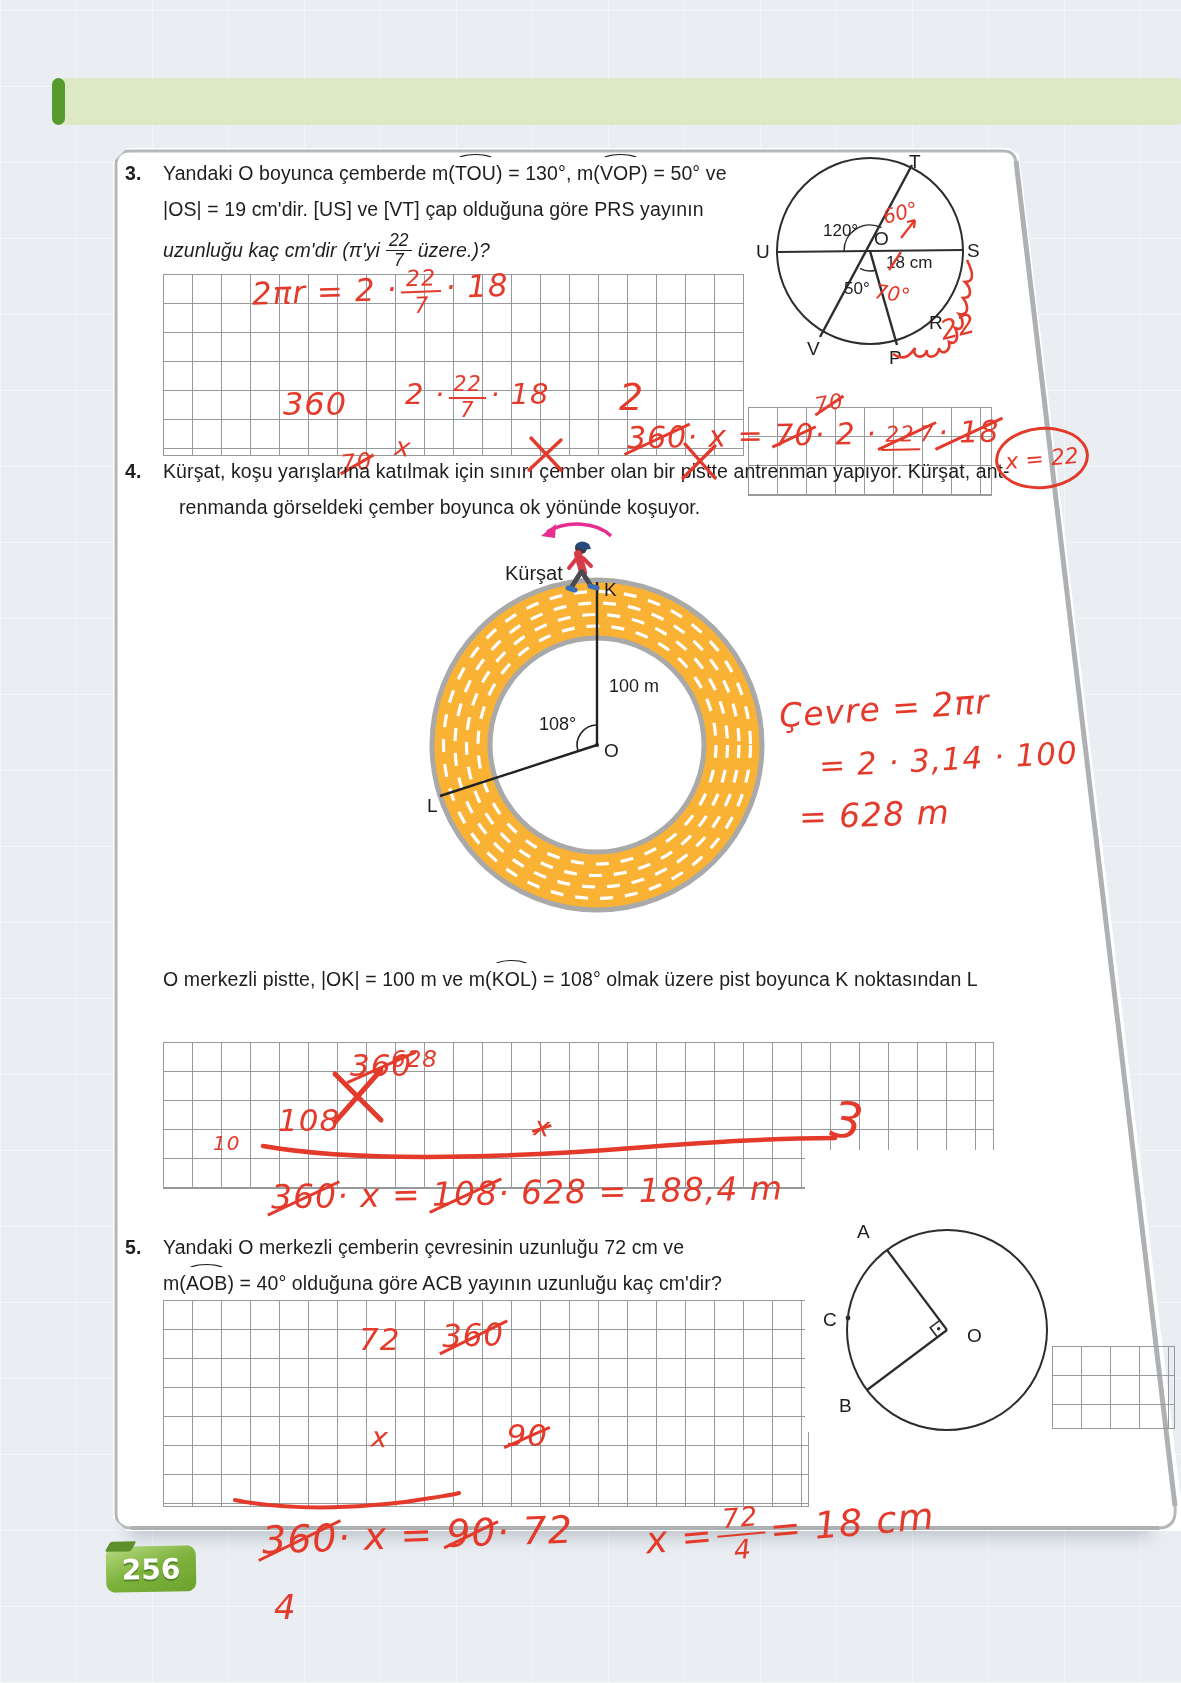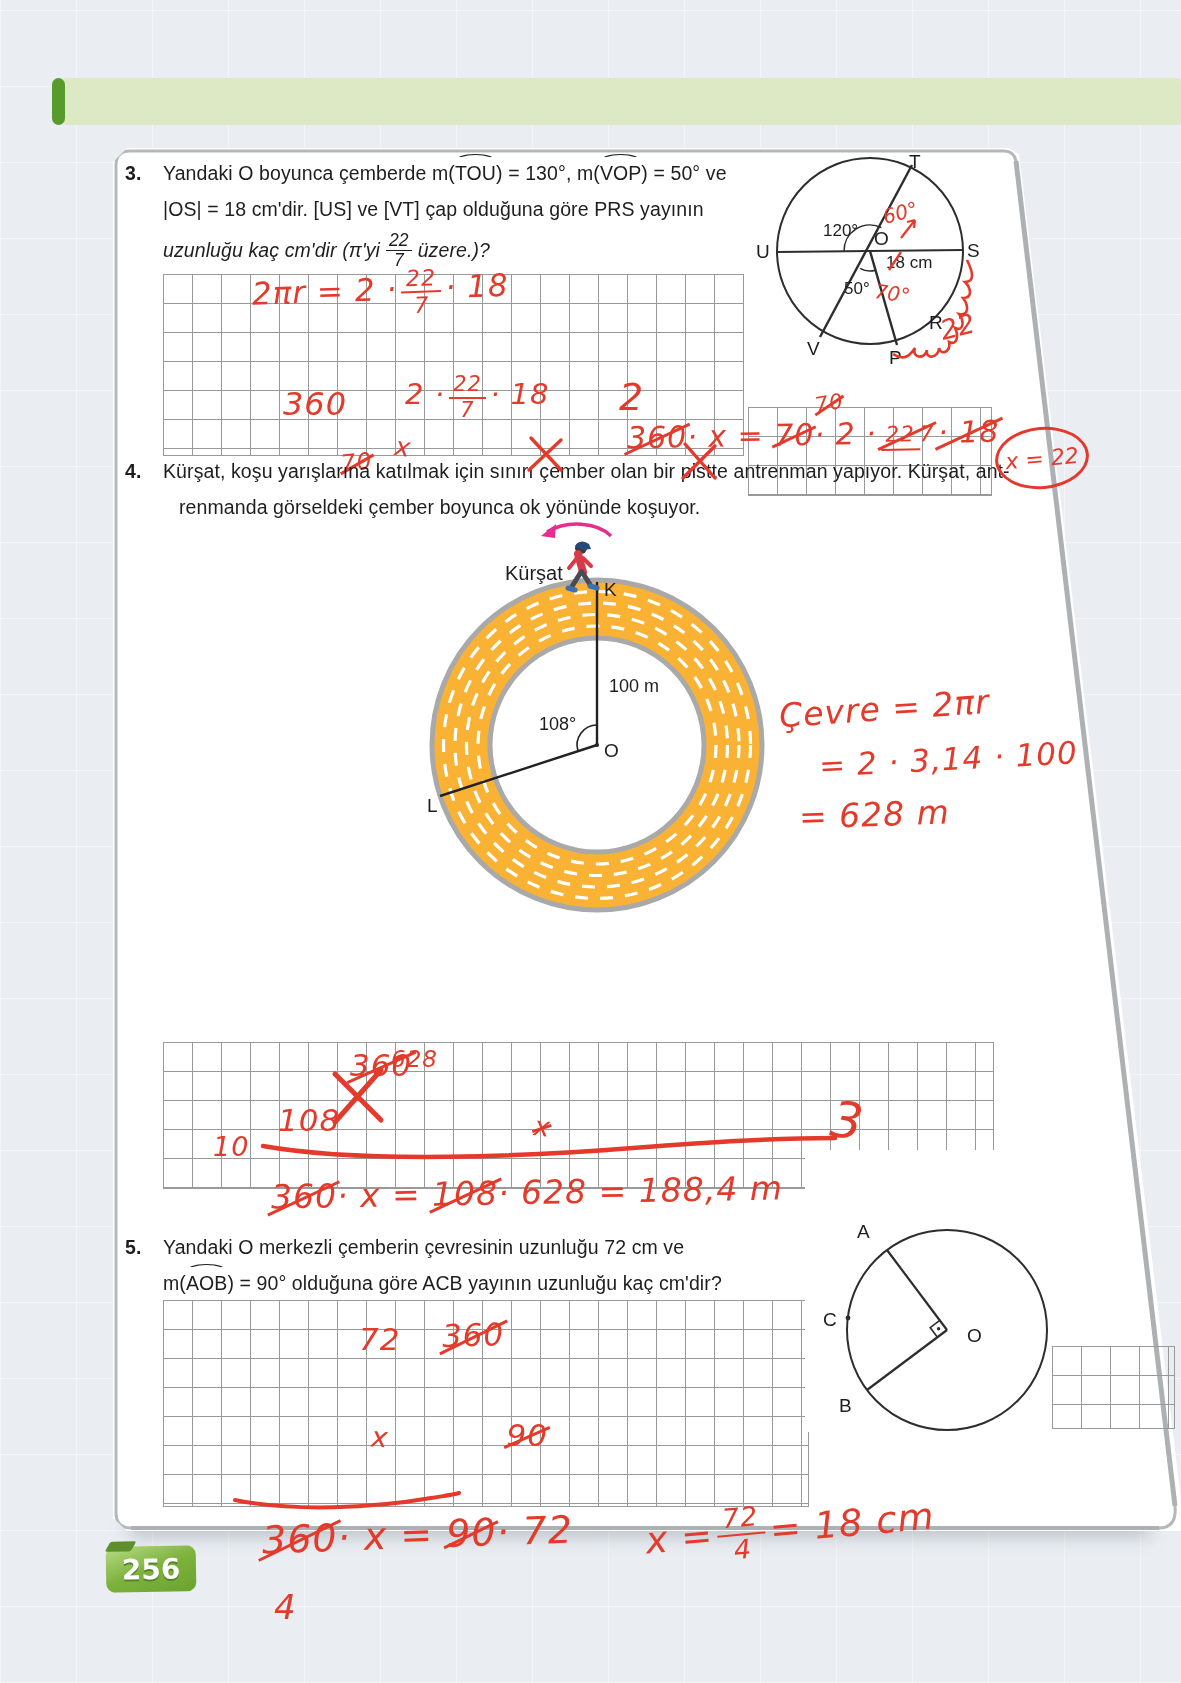--- a/index.html
+++ b/index.html
@@ -61,21 +61,21 @@
 
     
     <div class="grid" style="left:50px;top:126px;width:580px;height:181px;"></div>
     <div class="grid" style="left:635px;top:259px;width:243px;height:88px;"></div>
     <div class="grid" style="left:50px;top:894px;width:830px;height:146px;"></div>
     <div class="grid" style="left:50px;top:1152px;width:645px;height:206px;"></div>
 
     
     <div class="ptext pnumber" style="left:12px;top:12px;">3.</div>
     <div class="ptext" style="left:50px;top:12px;"><span>Yandaki O boyunca çemberde m(</span><span class="archat">TOU</span><span>) = 130°, m(</span><span class="archat">VOP</span><span>) = 50° ve</span></div>
-    <div class="ptext" style="left:50px;top:48px;">|OS| = 18 cm'dir. [US] ve [VT] çap olduğuna göre PRS yayının</div>
+    <div class="ptext" style="left:50px;top:48px;">|OS| = 19 cm'dir. [US] ve [VT] çap olduğuna göre PRS yayının</div>
     <div class="ptext flexline" style="left:50px;top:80px;height:44px;">
       <span>uzunluğu kaç cm'dir (π'yi</span>
       <span class="pfrac">
           <span class="fn">22</span>
           <span>7</span>
         </span>
       <span>üzere.)?</span>
     </div>
 
     
@@ -158,36 +158,37 @@
       </g>
       <path d="M 186 16 C 172 2 142 0 122 12" fill="none" stroke="#e52e8f" stroke-width="3.5"></path>
       <polygon points="116,16 131,4 130,18" fill="#e52e8f"></polygon>
     </svg>
 
     
     <div class="hw" style="left:666px;top:544px;font-size:33px;transform:rotate(-4deg);">Çevre = 2πr</div>
     <div class="hw" style="left:706px;top:596px;font-size:31px;transform:rotate(-3deg);">= 2 · 3,14 · 100</div>
     <div class="hw" style="left:686px;top:650px;font-size:33px;transform:rotate(-2deg);">= 628 m</div>
 
+    <div class="ptext" style="left:50px;top:818px;"><span>O merkezli pistte, |OK| = 100 m ve m(</span><span class="archat">KOL</span><span>) = 108° olmak üzere pist boyunca K noktasından L</span></div>
 
     
     <div class="hw xout" style="left:168px;top:902px;font-size:31px;">360</div>
     <div class="hw" style="left:278px;top:900px;font-size:23px;">628</div>
     <div class="hw" style="left:165px;top:957px;font-size:31px;">108</div>
     <div class="hw xout" style="left:285px;top:962px;font-size:27px;transform:rotate(6deg);">x</div>
-    <div class="hw" style="left:100px;top:985px;font-size:27px;">10</div>
+    <div class="hw" style="left:100px;top:985px;font-size:20px;">10</div>
     <div class="hw" style="left:718px;top:948px;font-size:50px;transform:rotate(8deg);">3</div>
     <div class="hw flexline" style="left:158px;top:1028px;font-size:33px;transform:rotate(-1deg);">
       <span class="xout">360</span><span>· x =</span>&nbsp;<span class="xout">108</span><span>· 628 = 188,4 m</span>
     </div>
 
     
     <div class="ptext pnumber" style="left:12px;top:1086px;">5.</div>
     <div class="ptext" style="left:50px;top:1086px;">Yandaki O merkezli çemberin çevresinin uzunluğu 72 cm ve</div>
-    <div class="ptext" style="left:50px;top:1122px;"><span>m(</span><span class="archat">AOB</span><span>) = 90° olduğuna göre ACB yayının uzunluğu kaç cm'dir?</span></div>
+    <div class="ptext" style="left:50px;top:1122px;"><span>m(</span><span class="archat">AOB</span><span>) = 40° olduğuna göre ACB yayının uzunluğu kaç cm'dir?</span></div>
 
     
     <svg style="position:absolute;left:692px;top:1002px;" width="250" height="282">
       <rect x="0" y="0" width="250" height="282" fill="#ffffff"></rect>
       <circle cx="142" cy="180" r="100" fill="#fff" stroke="#2d2d2d" stroke-width="2"></circle>
       <line x1="142" y1="180" x2="82" y2="100" stroke="#2d2d2d" stroke-width="2.2"></line>
       <line x1="142" y1="180" x2="62" y2="240" stroke="#2d2d2d" stroke-width="2.2"></line>
       <path d="M 134.8 170.4 L 125.2 177.6 L 132.4 187.2" fill="none" stroke="#2d2d2d" stroke-width="1.6"></path>
       <circle cx="133.6" cy="178.8" r="1.7" fill="#2d2d2d"></circle>
       <circle cx="43" cy="168" r="2.4" fill="#2d2d2d"></circle>

